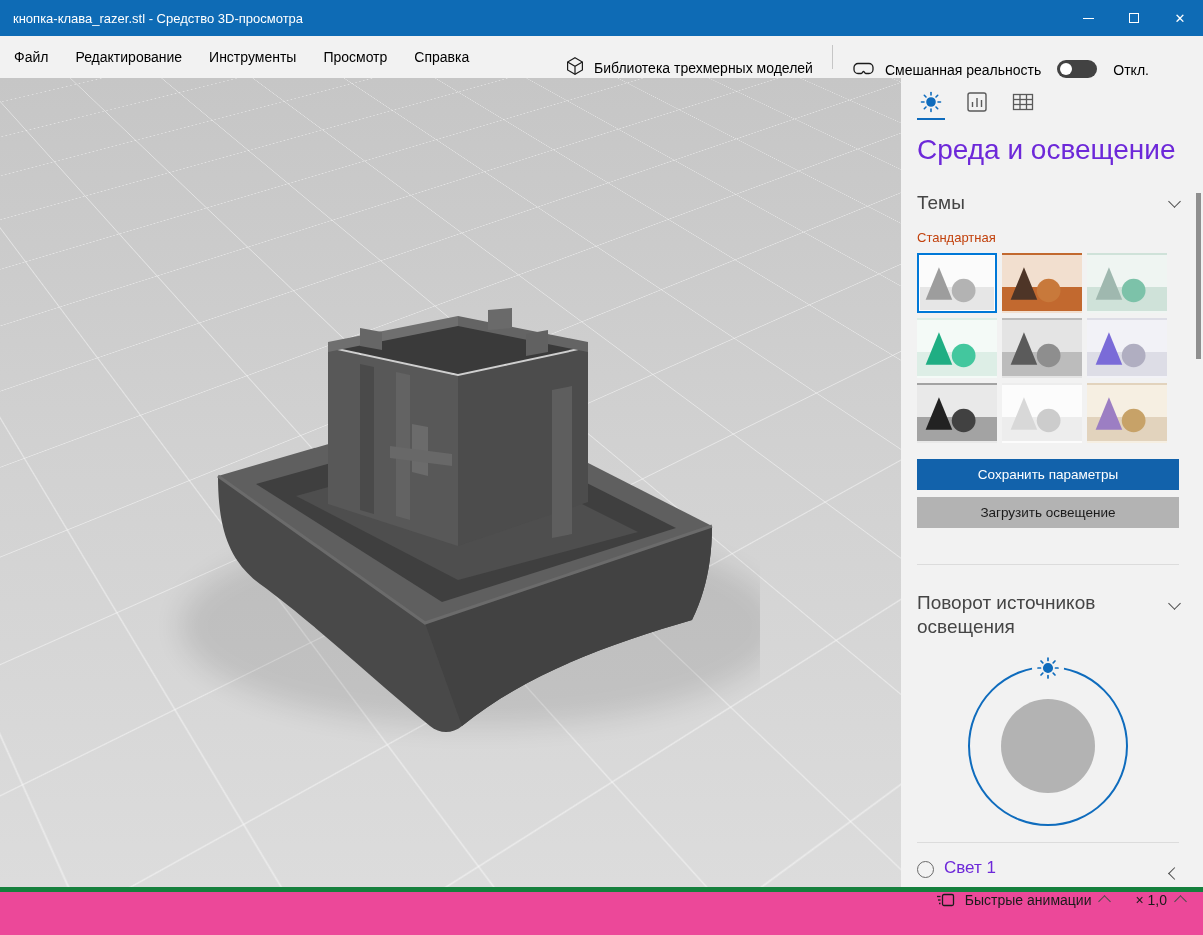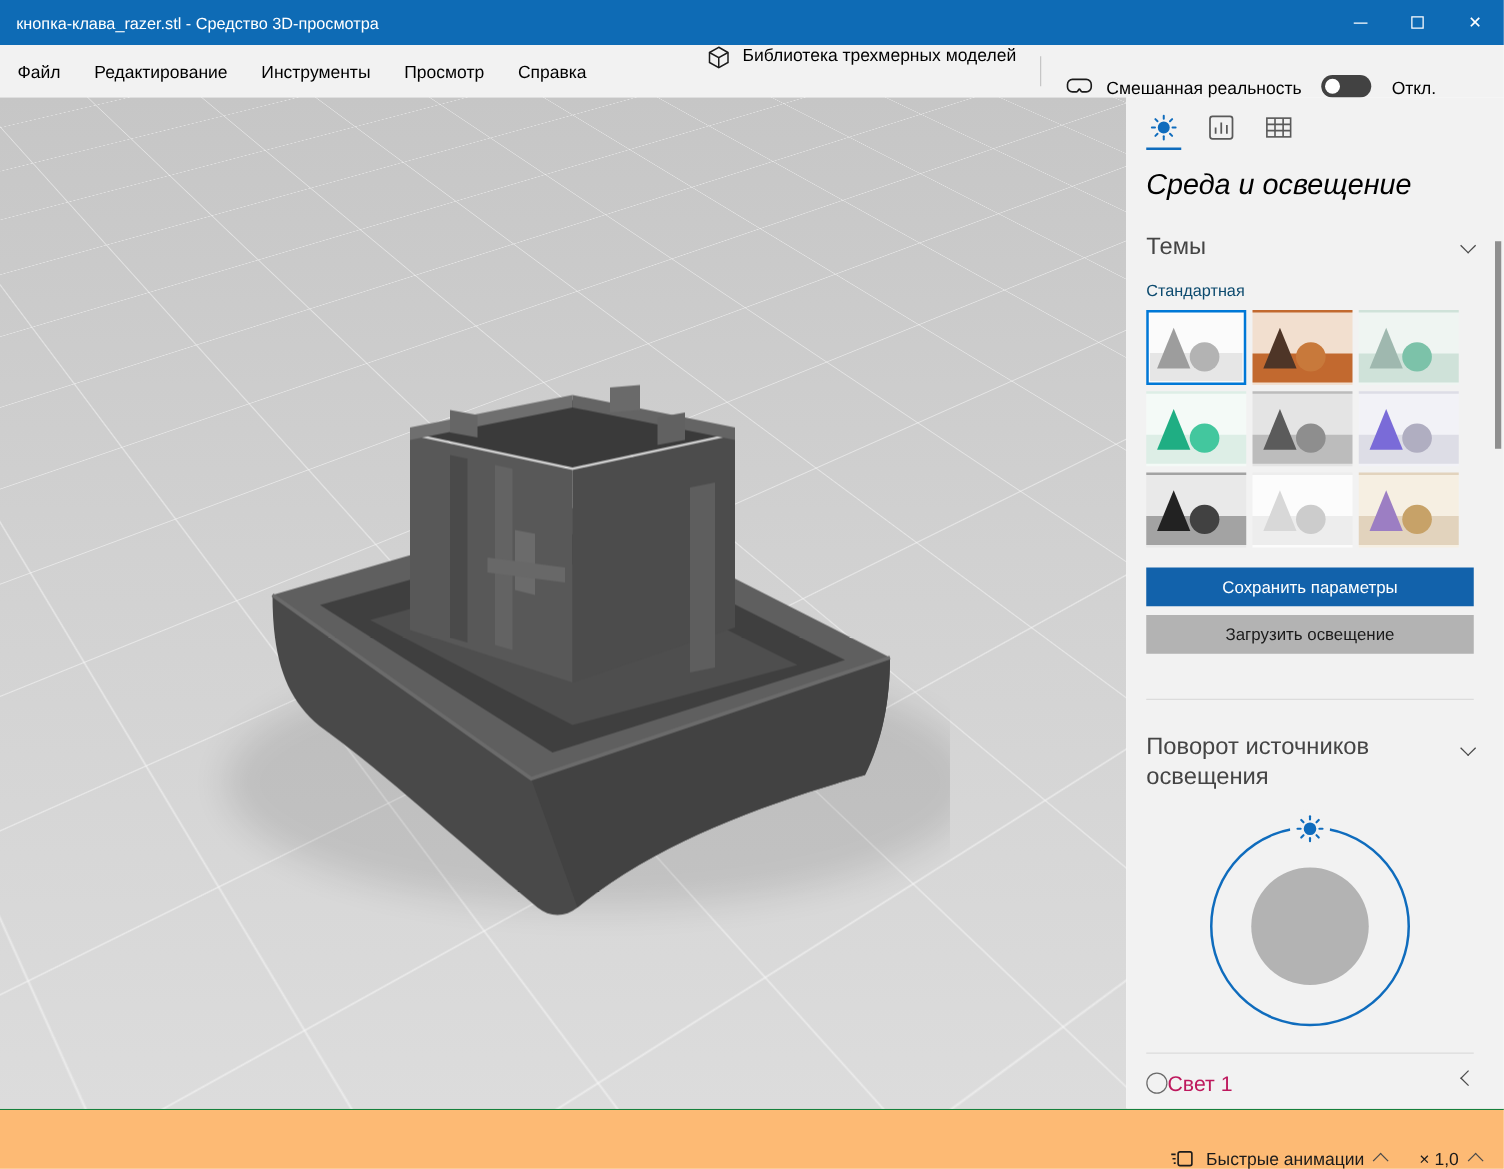--- a/index.html
+++ b/index.html
@@ -14,21 +14,21 @@
   .titlebar{height:36px;background:#0e6bb5;color:#fff;display:flex;align-items:center;flex:0 0 auto;}
   .title-text{padding-left:13px;font-size:13px;}
   .win-controls{margin-left:auto;display:flex;height:100%;}
   .win-btn{width:46px;height:100%;display:flex;align-items:center;justify-content:center;font-size:13px;color:#fff;cursor:default;}
   .min-glyph{display:block;width:11px;height:1px;background:#fff;}
   .max-glyph{display:block;width:10px;height:10px;border:1px solid #fff;box-sizing:border-box;}
 
   
   .menubar{height:42px;background:#f2f2f2;position:relative;display:flex;align-items:center;font-size:14px;color:#000000;flex:0 0 auto;padding-left:14px;}
   .menu-item{margin-right:27px;white-space:nowrap;}
-  .library-group{position:absolute;left:565px;top:0;height:40px;display:flex;align-items:flex-start;gap:9px;}
+  .library-group{position:absolute;left:565px;top:0;height:40px;display:flex;align-items:flex-end;gap:9px;}
   .menu-sep{position:absolute;left:832px;top:9px;width:1px;height:24px;background:#c6c6c6;}
   .mr-group{position:absolute;left:852px;top:0;height:42px;display:flex;align-items:flex-end;gap:10px;}
   .toggle{width:40px;height:18px;border-radius:10px;background:#424242;position:relative;margin-left:6px;}
   .toggle-knob{position:absolute;left:3px;top:3px;width:12px;height:12px;border-radius:50%;background:#fff;}
   .mr-state{margin-left:6px;}
 
   
   .main{flex:1 1 auto;display:flex;position:relative;height:809px;}
 
   
@@ -42,55 +42,55 @@
     transform:perspective(1250px) rotateX(56deg) rotateZ(-34deg);
     transform-origin:50% 42%;}
   .model{position:absolute;left:60px;top:228px;}
 
   
   .panel{width:302px;height:809px;background:#f2f2f2;box-sizing:border-box;
     padding:0 24px 0 16px;position:relative;color:#333;}
   .tabs{display:flex;gap:18px;margin-top:8px;}
   .tab{width:28px;height:34px;display:flex;align-items:center;justify-content:center;border-bottom:2px solid transparent;box-sizing:border-box;}
   .tab.selected{border-bottom-color:#0f6cbd;}
-  .panel-title{margin-top:14px;font-size:23px;color:#000000;font-style:italic;}
+  .panel-title{margin-top:14px;font-size:28px;color:#6d28d9;}
   .section-row{margin-top:26px;display:flex;align-items:center;justify-content:space-between;font-size:19px;color:#454545;}
-  .group-label{margin-top:16px;font-size:13px;color:#0c4a6e;}
+  .group-label{margin-top:16px;font-size:13px;color:#c2410c;}
   .theme-grid{margin-top:8px;display:grid;grid-template-columns:repeat(3,80px);grid-auto-rows:60px;gap:5px;width:250px;}
   .tile{box-sizing:border-box;border:2px solid transparent;overflow:hidden;cursor:default;}
   .tile.selected{border-color:#0078d7;box-shadow:inset 0 0 0 1px #fff;}
   .tile svg{display:block;width:100%;height:100%;}
   .btn{display:block;width:100%;height:31px;border:none;font-family:inherit;font-size:13.5px;cursor:default;}
   .btn.save{margin-top:16px;background:#1262ab;color:#fff;}
   .btn.load{margin-top:7px;background:#b3b3b3;color:#1b1b1b;}
   .divider{margin-top:36px;height:1px;background:#dcdcdc;}
   .section-row.rotation{align-items:flex-start;}
   .rotation-label{width:212px;line-height:1.28;}
   .section-row.rotation .chev{margin-top:8px;}
 
   .dial{width:160px;height:160px;margin:26px auto 0 auto;border:2.5px solid #0f6cbd;border-radius:50%;position:relative;box-sizing:border-box;}
   .dial-knob{position:absolute;left:50%;top:50%;width:94px;height:94px;margin:-47px 0 0 -47px;border-radius:50%;background:#b3b3b3;}
   .dial-sun{position:absolute;left:50%;top:-16px;transform:translateX(-50%);width:32px;height:32px;border-radius:50%;background:#f2f2f2;display:flex;align-items:center;justify-content:center;}
 
   .light-divider{position:absolute;left:16px;right:24px;bottom:44px;height:1px;background:#dcdcdc;margin:0;}
-  .light-row{position:absolute;left:16px;right:24px;bottom:9px;display:flex;align-items:flex-start;font-size:17px;color:#be185d;}
+  .light-row{position:absolute;left:16px;right:24px;bottom:9px;display:flex;align-items:flex-end;gap:10px;font-size:17px;color:#6d28d9;}
   .radio{width:17px;height:17px;border:1.5px solid #6a6a6a;border-radius:50%;box-sizing:border-box;background:transparent;}
   .light-row .chev{margin-left:auto;}
 
   .scroll-thumb{position:absolute;right:2px;top:115px;width:5px;height:166px;background:#8f8f8f;}
 
   
   .chev{display:inline-block;width:9px;height:9px;border-right:1.8px solid #4a4a4a;border-bottom:1.8px solid #4a4a4a;box-sizing:border-box;}
   .chev.down{transform:rotate(45deg);margin-top:-3px;}
   .chev.up{transform:rotate(-135deg);margin-top:3px;}
   .chev.left{transform:rotate(135deg);}
 
   
-  .statusbar{height:48px;background:#fdba74;border-top:1px solid #15803d;box-sizing:border-box;
-    display:flex;align-items:flex-end;justify-content:flex-end;gap:26px;padding-right:18px;font-size:14px;color:#1b1b1b;flex:0 0 auto;}
+  .statusbar{height:48px;background:#ec4899;border-top:5px solid #15803d;box-sizing:border-box;
+    display:flex;align-items:flex-start;justify-content:flex-end;gap:26px;padding-right:18px;font-size:14px;color:#1b1b1b;flex:0 0 auto;}
   .status-group{display:flex;align-items:center;gap:9px;}
 </style>
 </head>
 <body>
 
 <div class="app">
 
   <div class="titlebar">
     <span class="title-text">кнопка-клава_razer.stl - Средство 3D-просмотра</span>
     <div class="win-controls">

